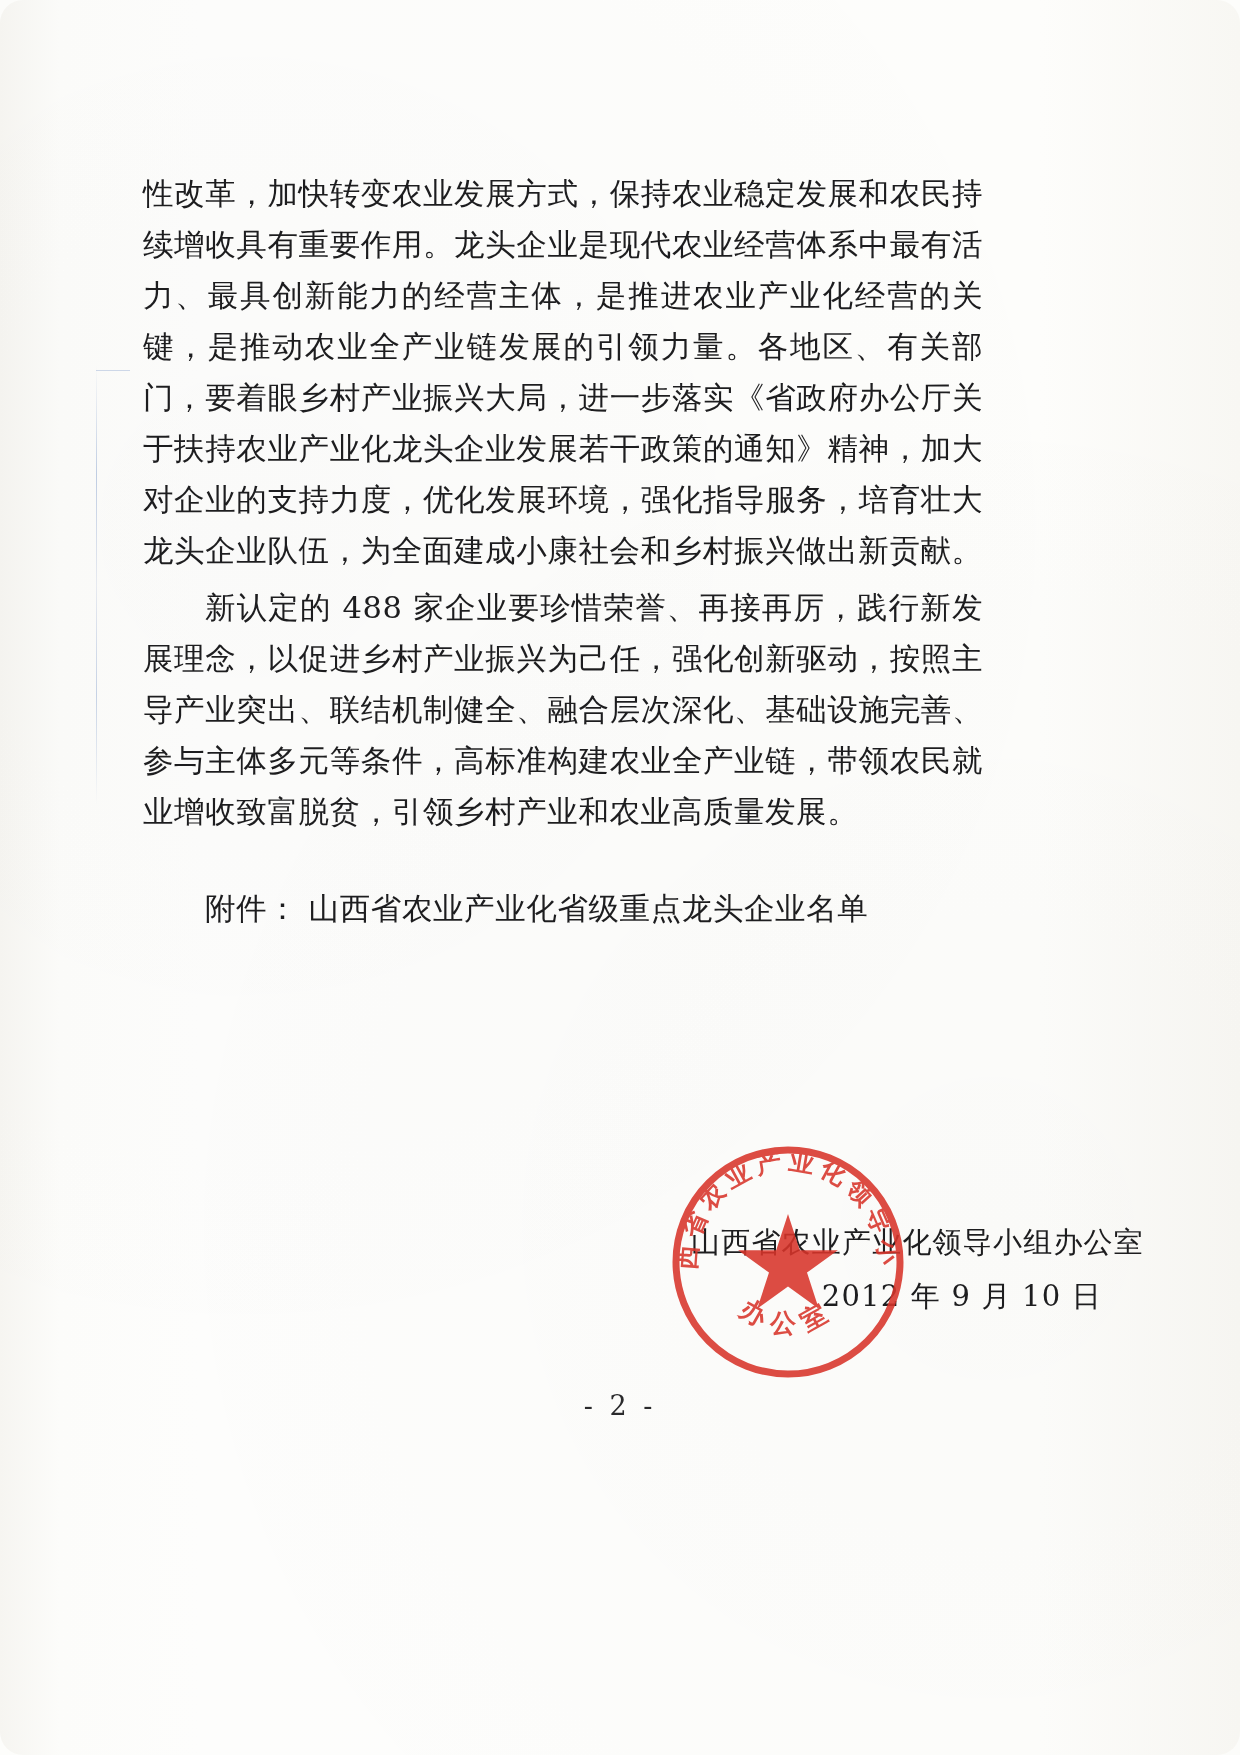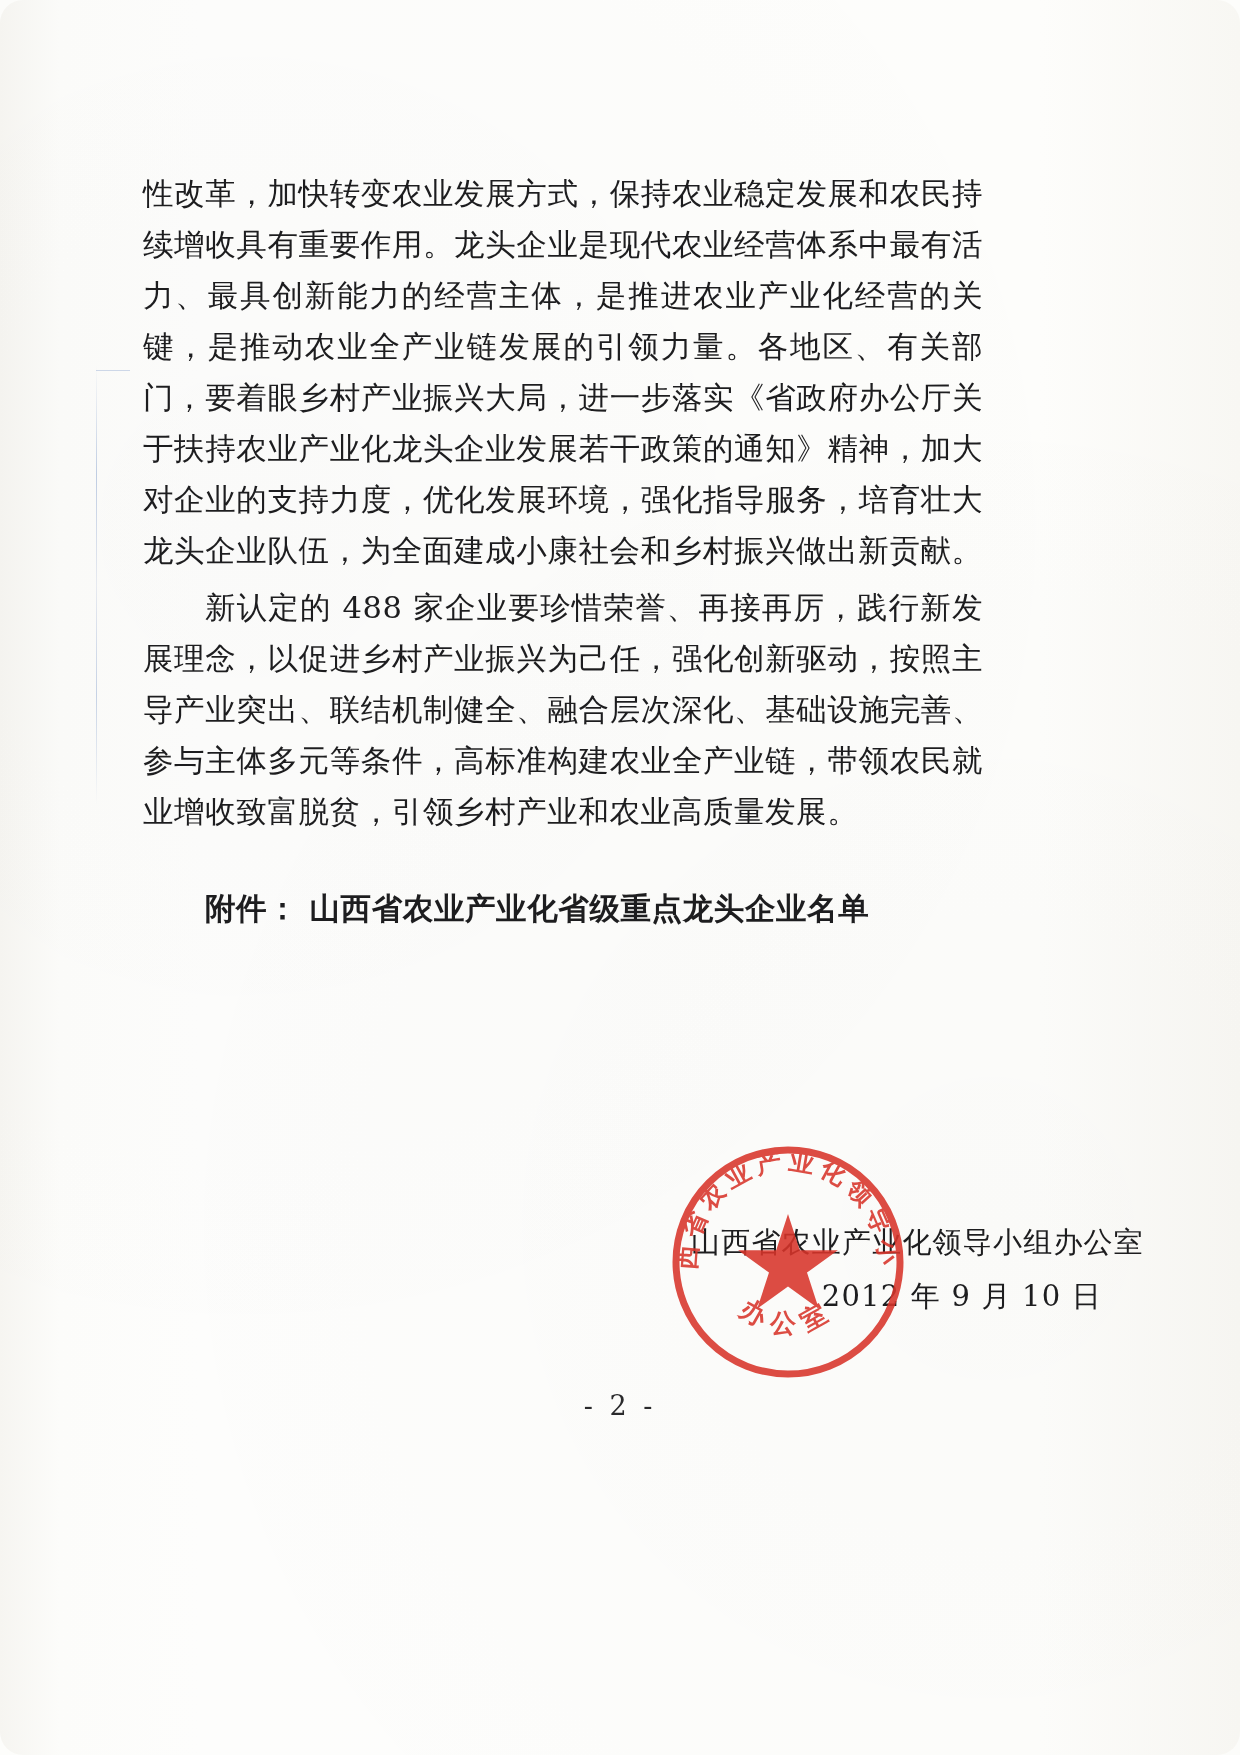--- a/index.html
+++ b/index.html
@@ -58,21 +58,20 @@
     text-align: justify;
     text-justify: inter-ideograph;
     font-weight: 500;
   }
   p.indent {
     text-indent: 62px;
   }
   p.attachment {
     margin-top: 46px;
     text-indent: 62px;
-    font-weight: bold;
   }
 
   .signature {
     position: absolute;
     right: 96px;
     top: 1215px;
     width: 520px;
     text-align: right;
     color: #1d1d1f;
     font-size: 29px;

